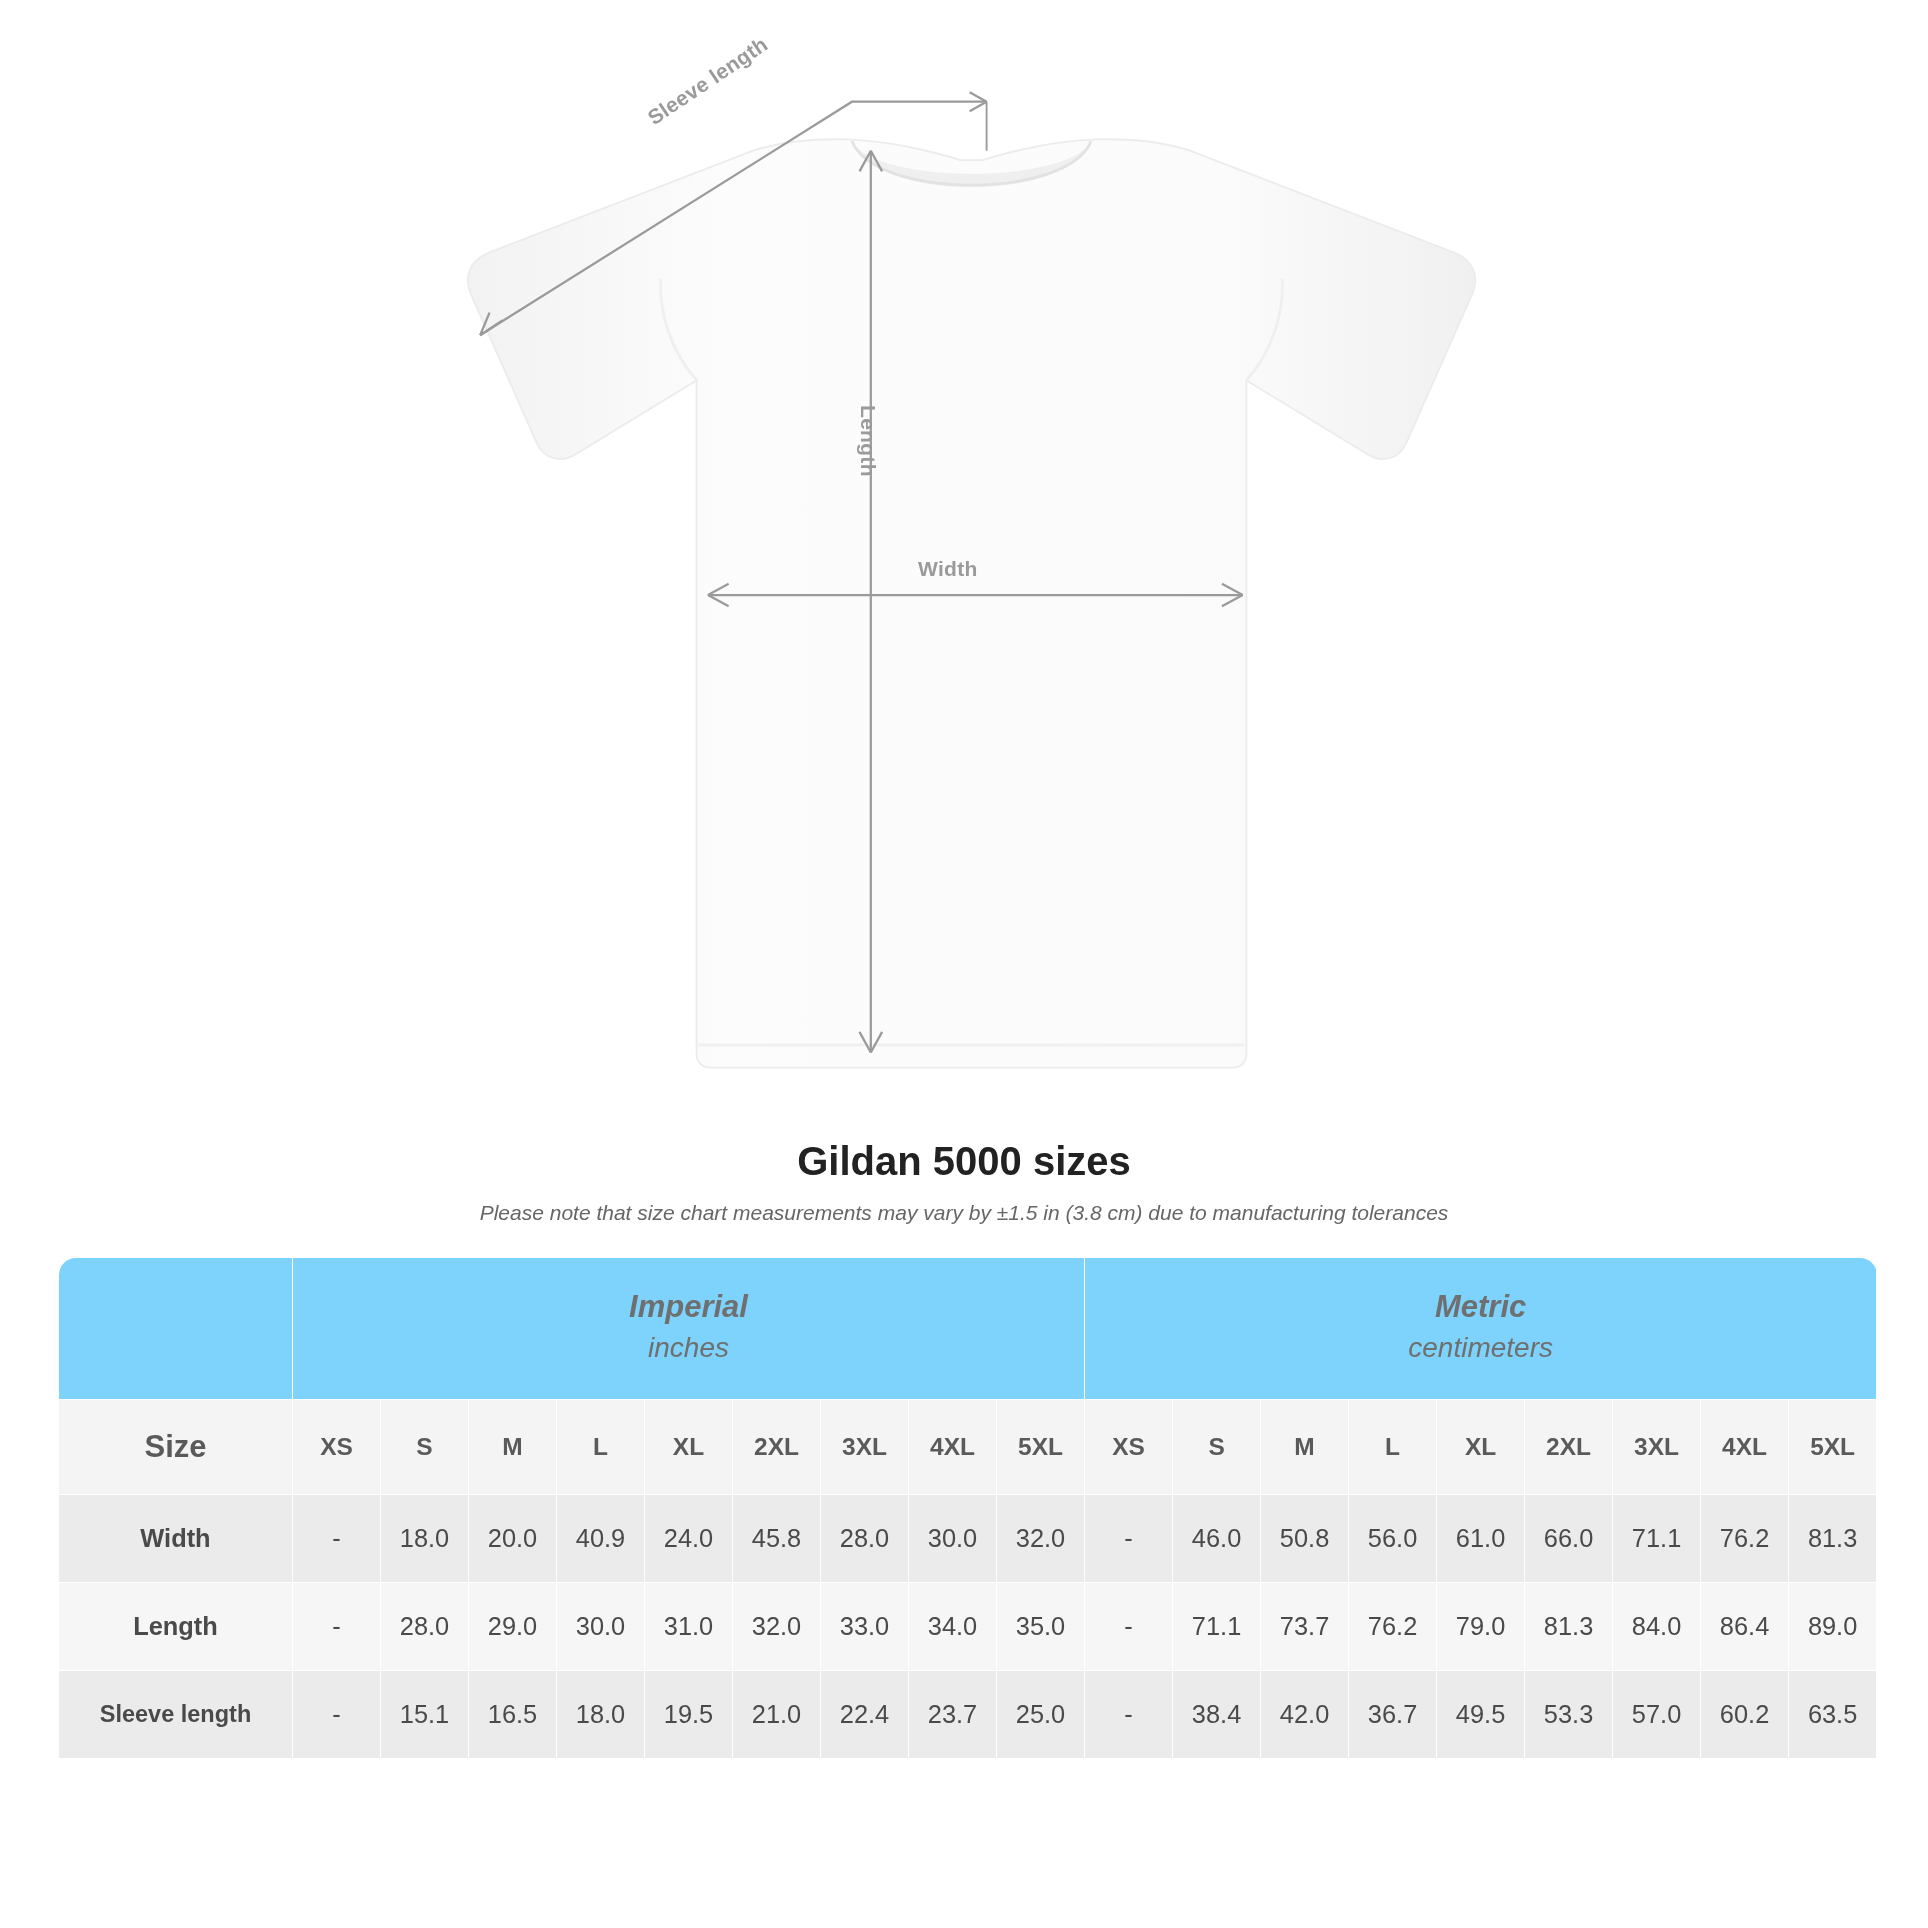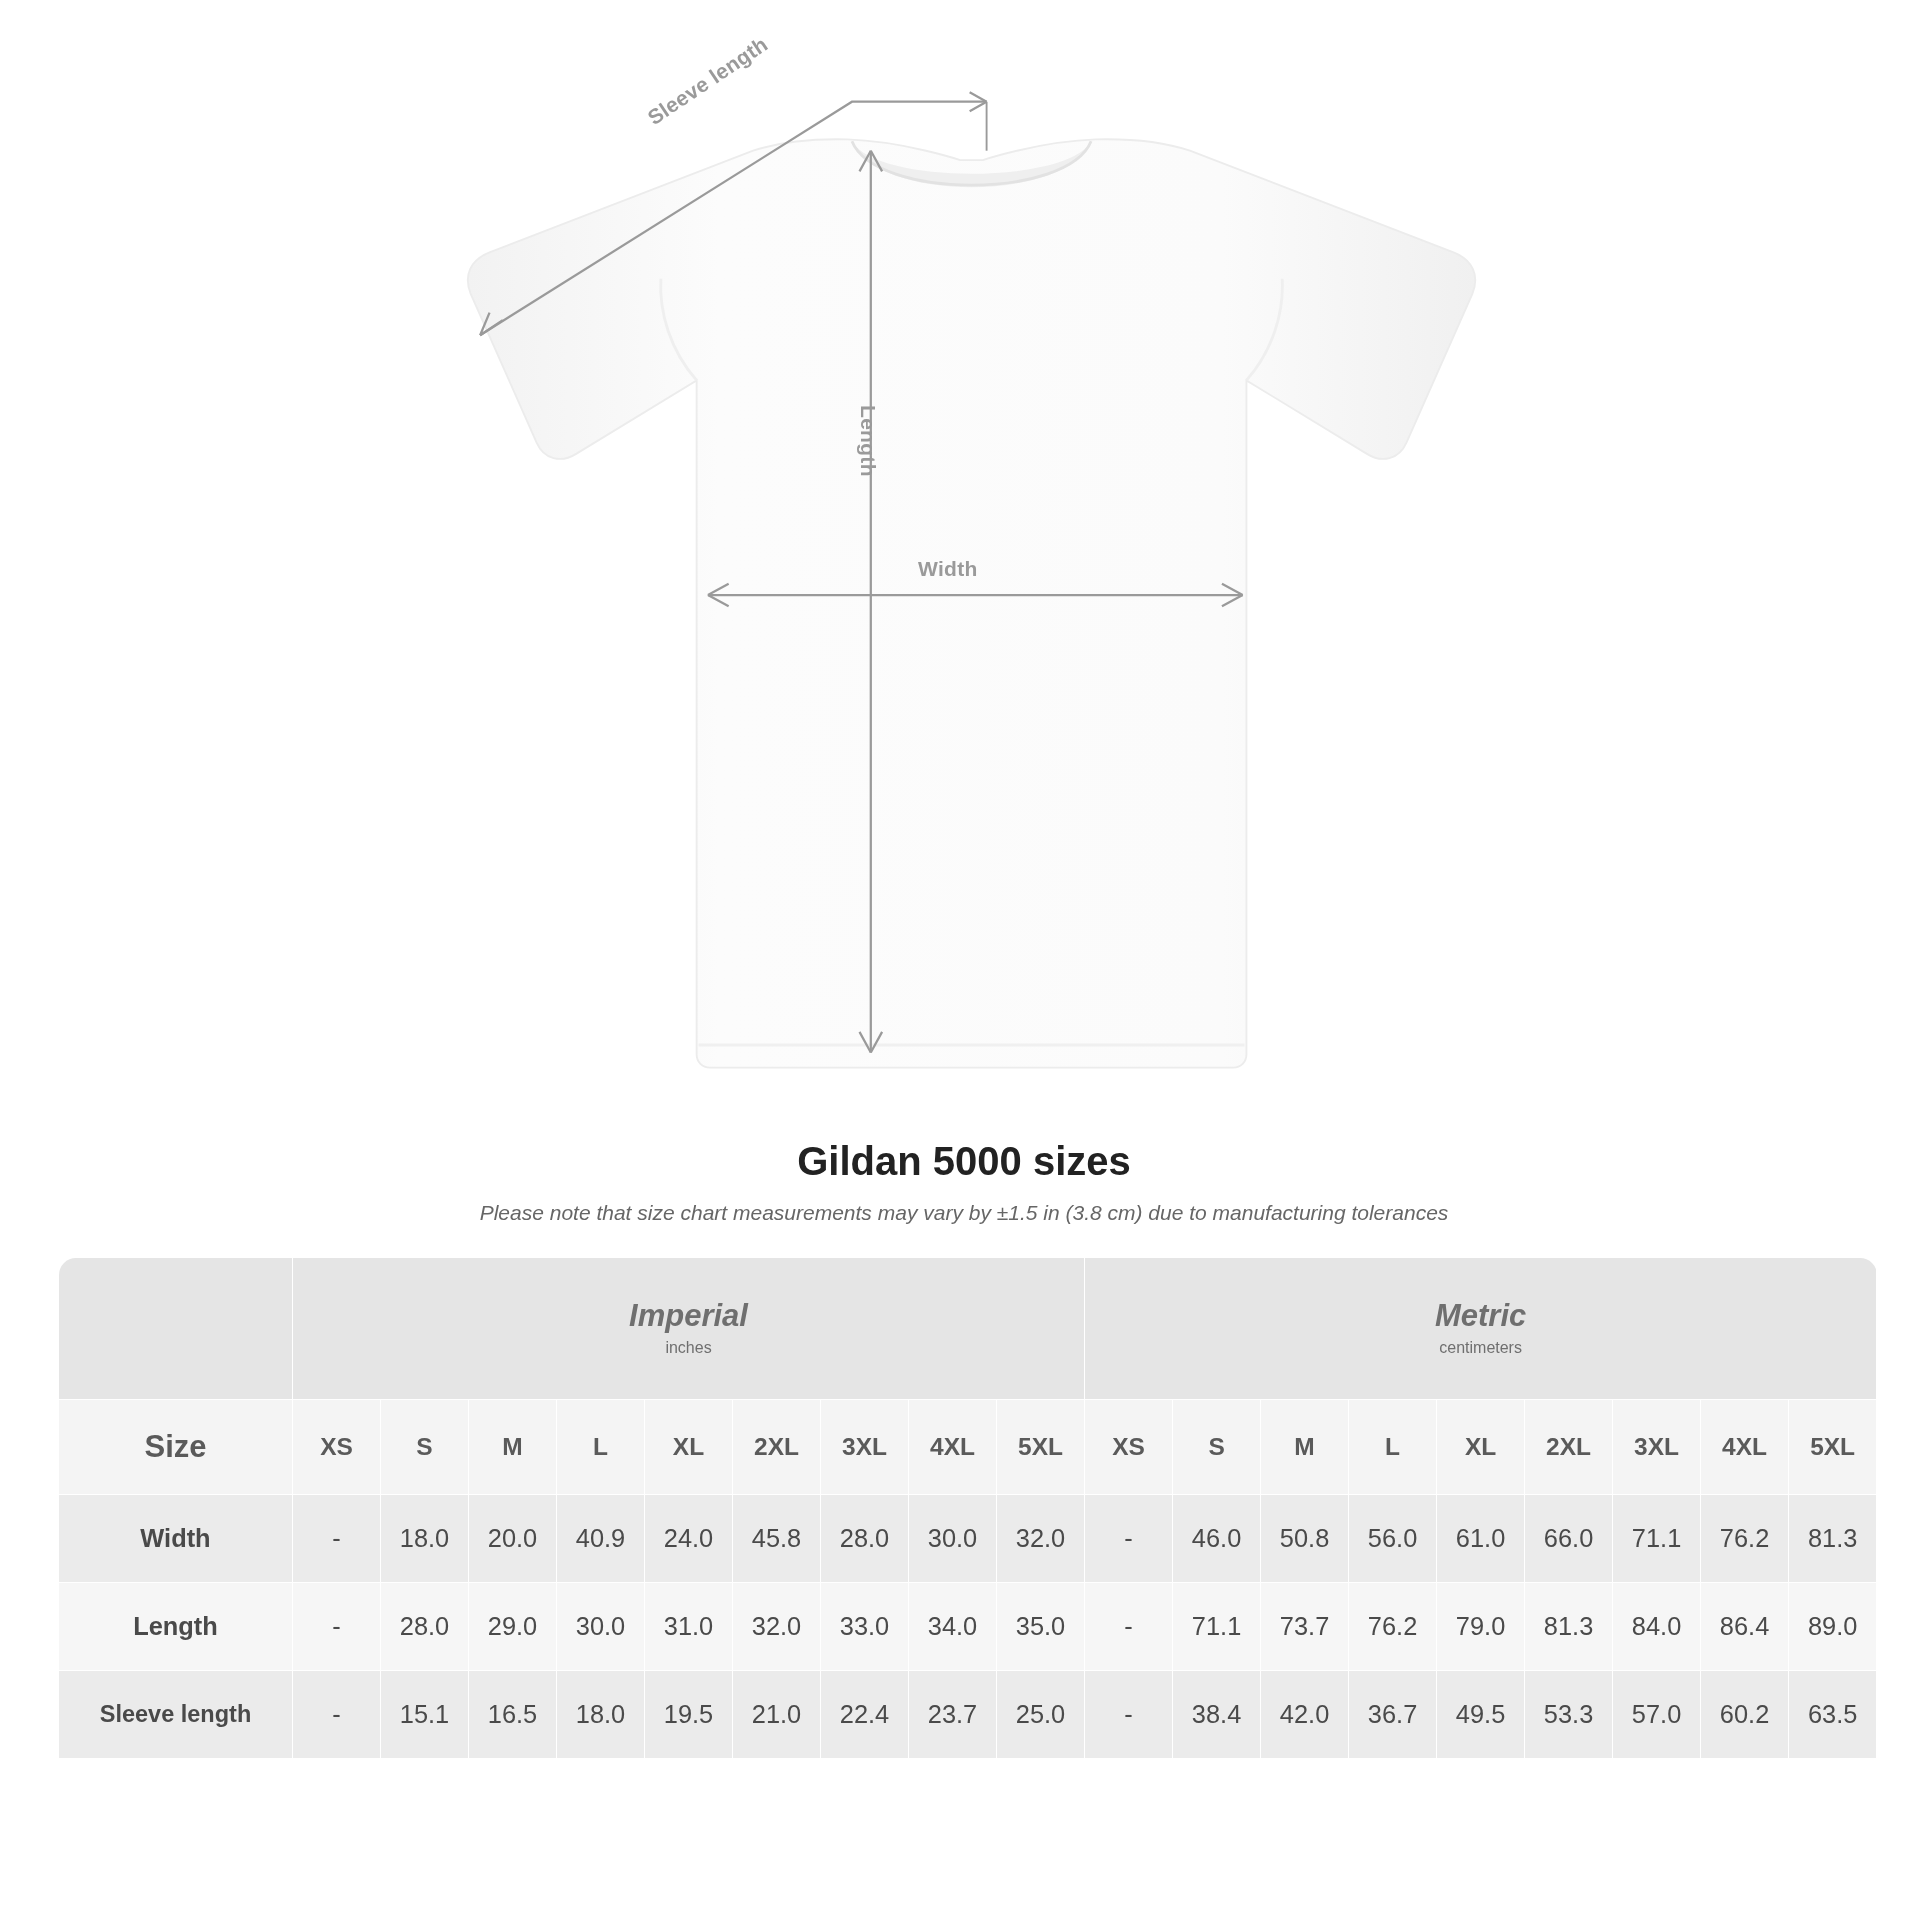--- a/index.html
+++ b/index.html
@@ -82,38 +82,39 @@
   }
   table.size-table td, table.size-table th {
     border: 1.9px solid #ffffff;
     padding: 0;
     text-align: center;
     vertical-align: middle;
   }
 
   .unit-head {
     height: 141px;
-    background: #e5e5e5;
+    background: #7dd3fc;
     margin-top: 30px;
   }
   .unit-head.blank-left {
     border-top-left-radius: 17px;
   }
   .unit-head.blank-right {
     border-top-right-radius: 17px;
   }
   .unit-name {
     font-size: 31px;
     font-style: italic;
     font-weight: bold;
     color: #6f6f6f;
     line-height: 1.25;
   }
   .unit-sub {
-    font-size: 16px;
+    font-size: 28px;
+    font-style: italic;
     color: #6f6f6f;
     line-height: 1.5;
   }
 
   .hdr-row td {
     height: 94px;
     background: #f4f4f4;
     font-size: 24.5px;
     font-weight: bold;
     color: #5a5a5a;

